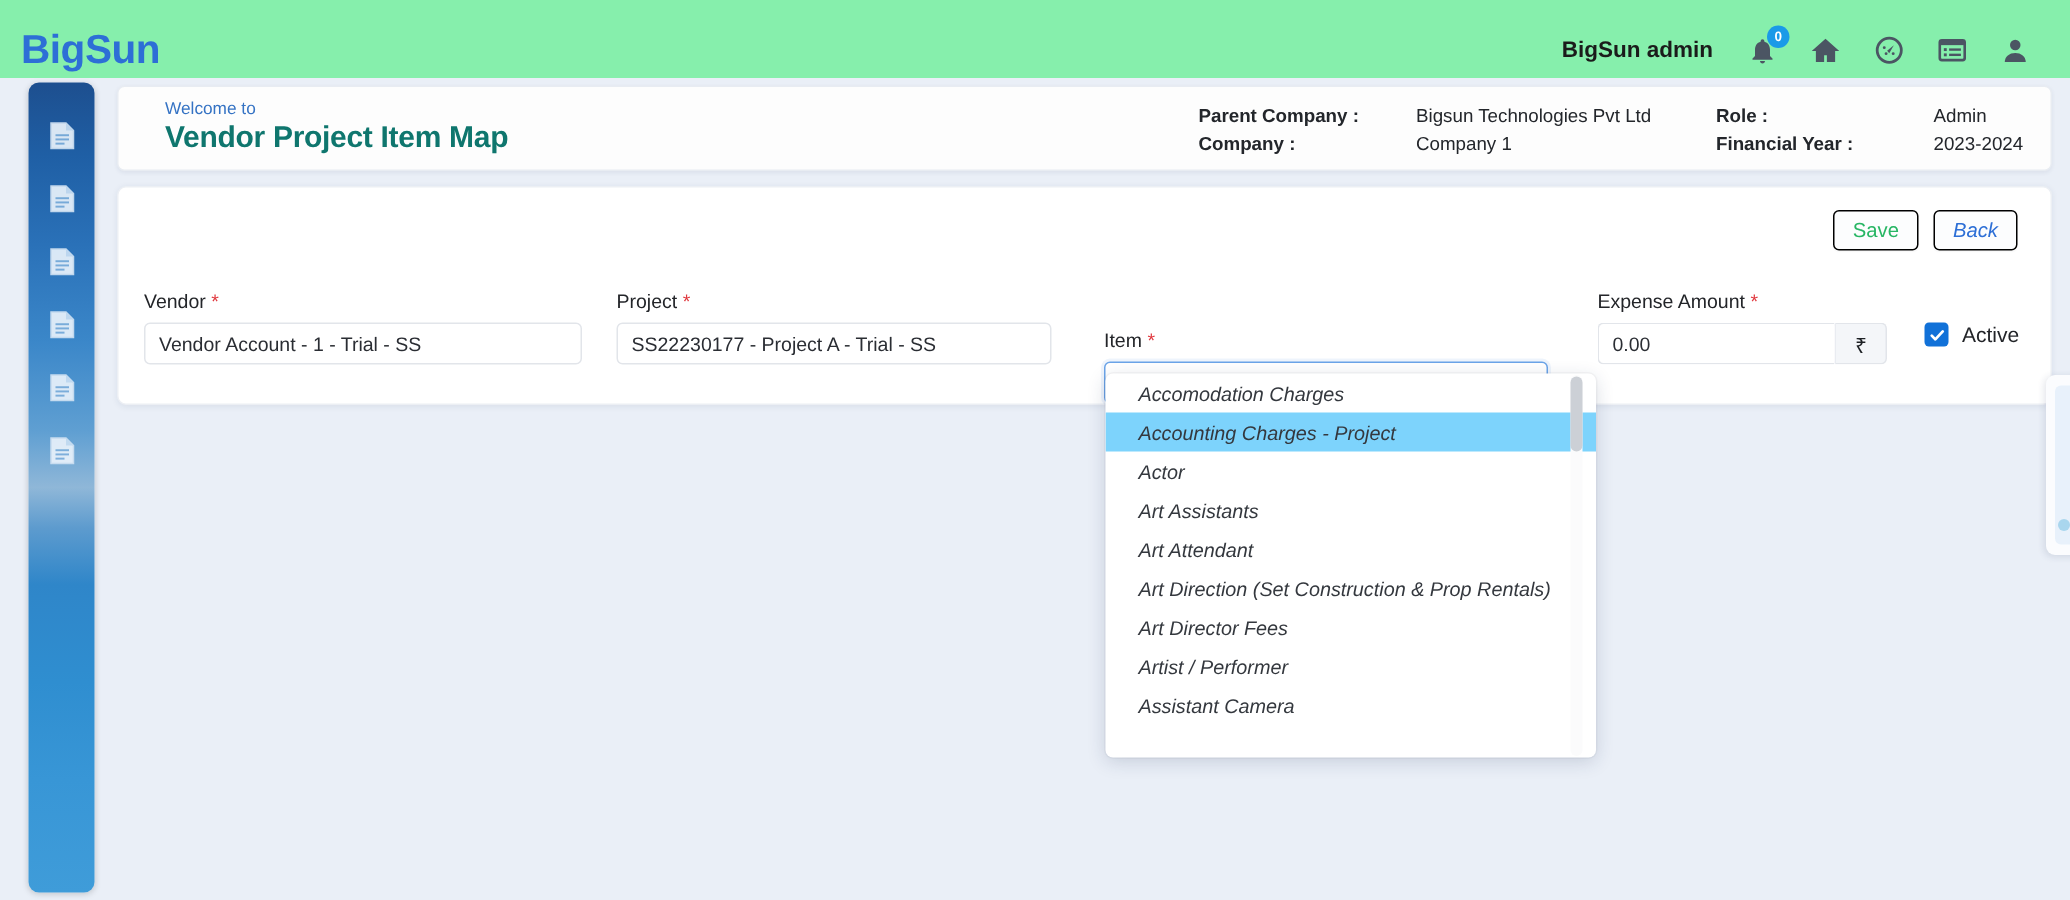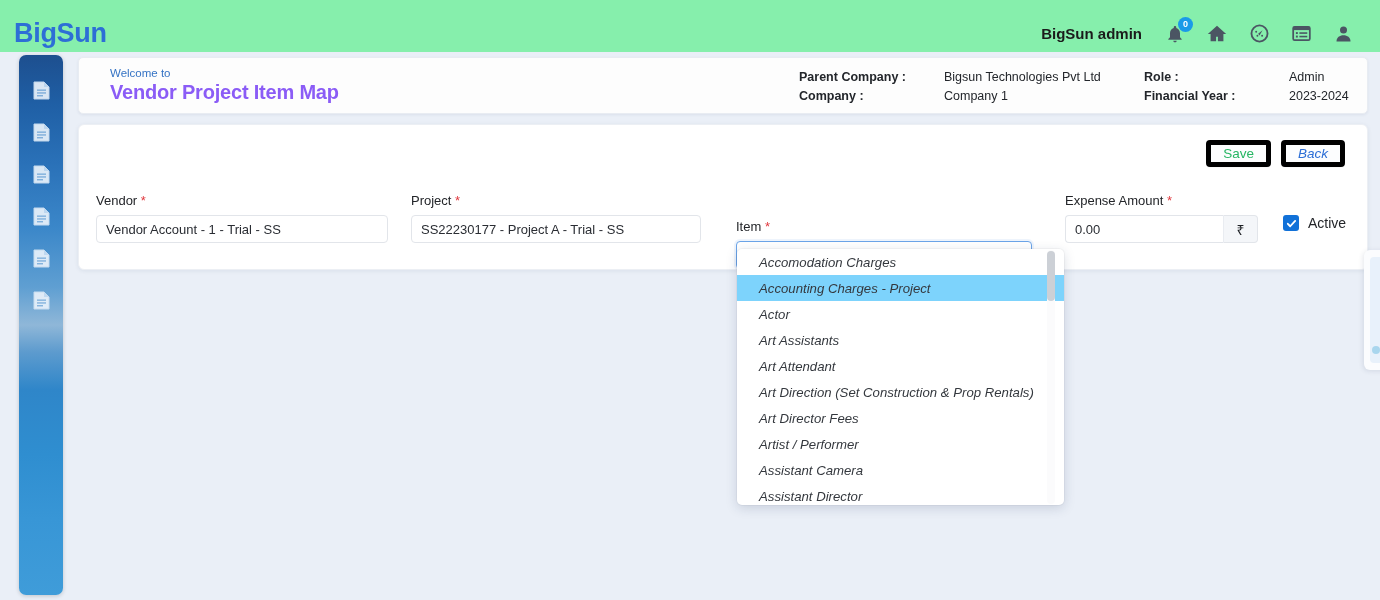--- a/index.html
+++ b/index.html
@@ -105,21 +105,21 @@
   }
   .welcome-left { padding-left: 31px; flex: 0 0 720px; }
   .welcome-sub {
     font-size: 11.5px;
     color: #3573c4;
     line-height: 1.25;
   }
   .welcome-title {
     font-size: 20px;
     font-weight: bold;
-    color: #8b5cf6;
+    color: #0f766e;
     line-height: 1.25;
     letter-spacing: -0.2px;
   }
   .meta-grid {
     display: grid;
     grid-template-columns: 145px 200px 145px auto;
     row-gap: 5px;
     font-size: 12.5px;
     color: #23262b;
     padding-top: 2px;
@@ -140,21 +140,21 @@
   }
   .btn-row {
     position: absolute;
     right: 22px; top: 15px;
     display: flex; gap: 10px;
   }
   .btn {
     min-width: 56px;
     height: 27px;
     padding: 0 12px;
-    border: 5px solid #000000;
+    border: 1px solid #000000;
     border-radius: 4px;
     background: #fcfdfe;
     font-size: 13.5px;
     font-family: "Liberation Sans", sans-serif;
     cursor: pointer;
     box-shadow: 0 1px 1px rgba(0,0,0,.03);
     display: flex; align-items: center; justify-content: center;
   }
   .btn-save { color: #27b664; }
   .btn-back { color: #2d6fd6; font-style: italic; }
@@ -499,21 +499,20 @@
   <div class="dd-list">
     <div class="dd-item">Accomodation Charges</div>
     <div class="dd-item active">Accounting Charges - Project</div>
     <div class="dd-item">Actor</div>
     <div class="dd-item">Art Assistants</div>
     <div class="dd-item">Art Attendant</div>
     <div class="dd-item">Art Direction (Set Construction &amp; Prop Rentals)</div>
     <div class="dd-item">Art Director Fees</div>
     <div class="dd-item">Artist / Performer</div>
     <div class="dd-item">Assistant Camera</div>
-    <div class="dd-item">Assistant Director</div>
   </div>
   <div class="dd-scroll">
     <div class="dd-thumb"></div>
   </div>
 </div>
 
 <div class="edge-panel">
   <div class="edge-inner"></div>
   <div class="edge-dot"></div>
 </div>

